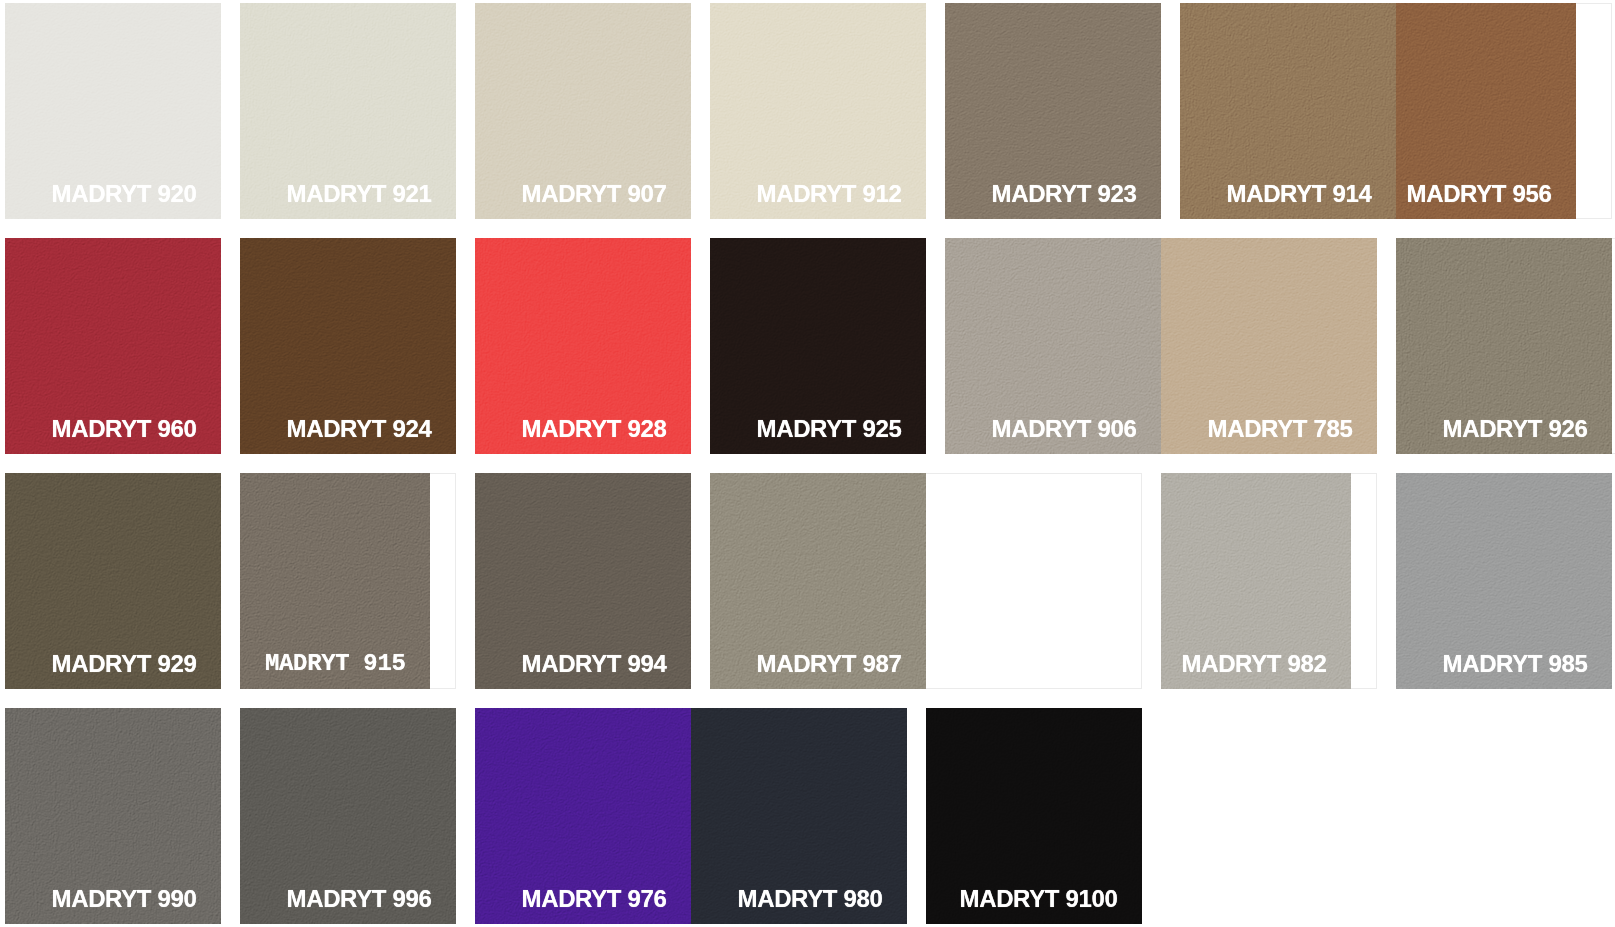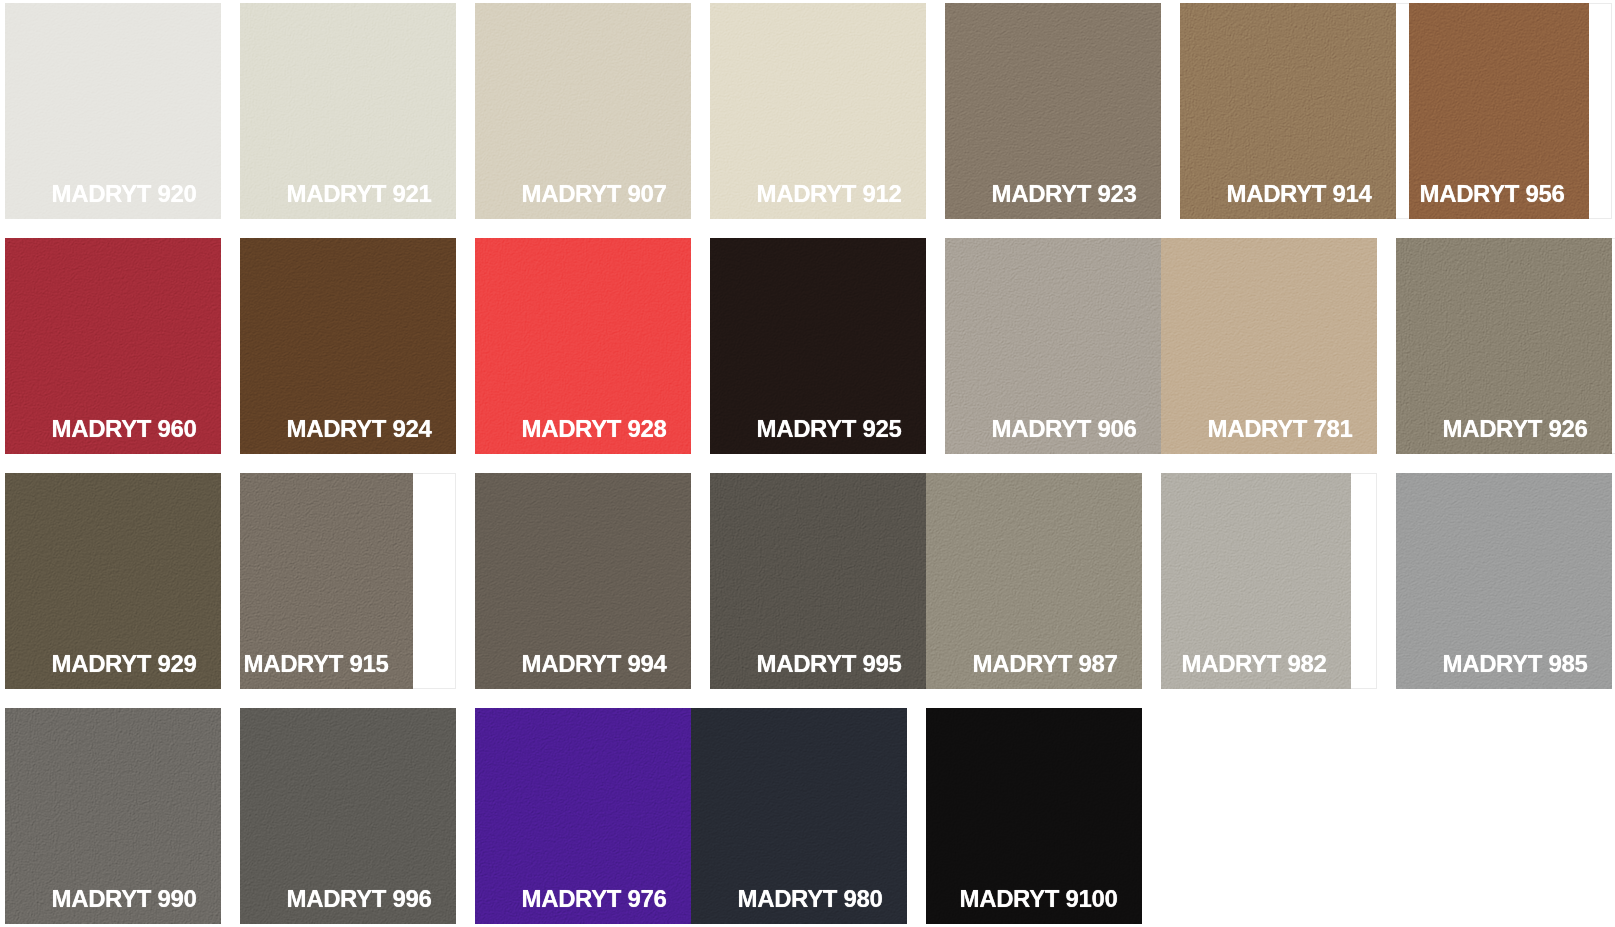--- a/index.html
+++ b/index.html
@@ -104,21 +104,21 @@
       </div>
     </div>
     <div class="card" style="width: 216px; justify-content: flex-end;">
       <div class="swatch" style="width: 216px; background: rgb(133, 120, 104);">
         <svg class="grain" aria-hidden="true">
             <rect width="100%" height="100%" filter="url(#leatherGrain0)"></rect>
           </svg>
         <span class="lbl" style="color: rgb(255, 255, 255);">MADRYT 923</span>
       </div>
     </div>
-    <div class="card" style="width: 432px; gap: 13px;">
+    <div class="card" style="width: 432px;">
       <div class="swatch" style="width: 216px; background: rgb(147, 121, 90);">
         <svg class="grain" aria-hidden="true">
             <rect width="100%" height="100%" filter="url(#leatherGrain1)"></rect>
           </svg>
         <span class="lbl" style="color: rgb(255, 255, 255);">MADRYT 914</span>
       </div>
       <div class="swatch" style="width: 180px; background: rgb(142, 97, 64);">
         <svg class="grain" aria-hidden="true">
             <rect width="100%" height="100%" filter="url(#leatherGrain2)"></rect>
           </svg>
@@ -163,21 +163,21 @@
       <div class="swatch" style="width: 216px; background: rgb(169, 162, 152);">
         <svg class="grain" aria-hidden="true">
             <rect width="100%" height="100%" filter="url(#leatherGrain3)"></rect>
           </svg>
         <span class="lbl" style="color: rgb(255, 255, 255);">MADRYT 906</span>
       </div>
       <div class="swatch" style="width: 216px; background: rgb(195, 174, 147);">
         <svg class="grain" aria-hidden="true">
             <rect width="100%" height="100%" filter="url(#leatherGrain0)"></rect>
           </svg>
-        <span class="lbl" style="color: rgb(255, 255, 255);">MADRYT 781</span>
+        <span class="lbl" style="color: rgb(255, 255, 255);">MADRYT 785</span>
       </div>
     </div>
     <div class="card" style="width: 256px;">
       <div class="swatch" style="width: 216px; background: rgb(138, 130, 113);">
         <svg class="grain" aria-hidden="true">
             <rect width="100%" height="100%" filter="url(#leatherGrain1)"></rect>
           </svg>
         <span class="lbl" style="color: rgb(255, 255, 255);">MADRYT 926</span>
       </div>
     </div>
@@ -185,42 +185,36 @@
   <div class="row" style="top: 473px;">
     <div class="card" style="width: 216px;">
       <div class="swatch" style="width: 216px; background: rgb(96, 87, 69);">
         <svg class="grain" aria-hidden="true">
             <rect width="100%" height="100%" filter="url(#leatherGrain2)"></rect>
           </svg>
         <span class="lbl" style="color: rgb(255, 255, 255);">MADRYT 929</span>
       </div>
     </div>
     <div class="card" style="width: 216px;">
-      <div class="swatch" style="width: 173px; background: rgb(120, 111, 100);">
+      <div class="swatch" style="width: 190px; background: rgb(120, 111, 100); font-family: Liberation Mono, monospace;">
         <svg class="grain" aria-hidden="true">
             <rect width="100%" height="100%" filter="url(#leatherGrain3)"></rect>
           </svg>
         <span class="lbl" style="color: rgb(255, 255, 255);">MADRYT 915</span>
       </div>
     </div>
     <div class="card" style="width: 216px;">
       <div class="swatch" style="width: 216px; background: rgb(102, 94, 84);">
         <svg class="grain" aria-hidden="true">
             <rect width="100%" height="100%" filter="url(#leatherGrain0)"></rect>
           </svg>
         <span class="lbl" style="color: rgb(255, 255, 255);">MADRYT 994</span>
       </div>
     </div>
     <div class="card" style="width: 432px;">
-      <div class="swatch" style="width: 216px; background: rgb(87, 83, 76);">
-        <svg class="grain" aria-hidden="true">
-            <rect width="100%" height="100%" filter="url(#leatherGrain1)"></rect>
-          </svg>
-        <span class="lbl" style="color: rgb(255, 255, 255);">MADRYT 995</span>
-      </div>
       <div class="swatch" style="width: 216px; background: rgb(147, 141, 126);">
         <svg class="grain" aria-hidden="true">
             <rect width="100%" height="100%" filter="url(#leatherGrain2)"></rect>
           </svg>
         <span class="lbl" style="color: rgb(255, 255, 255);">MADRYT 987</span>
       </div>
     </div>
     <div class="card" style="width: 216px;">
       <div class="swatch" style="width: 190px; background: rgb(178, 175, 167);">
         <svg class="grain" aria-hidden="true">

